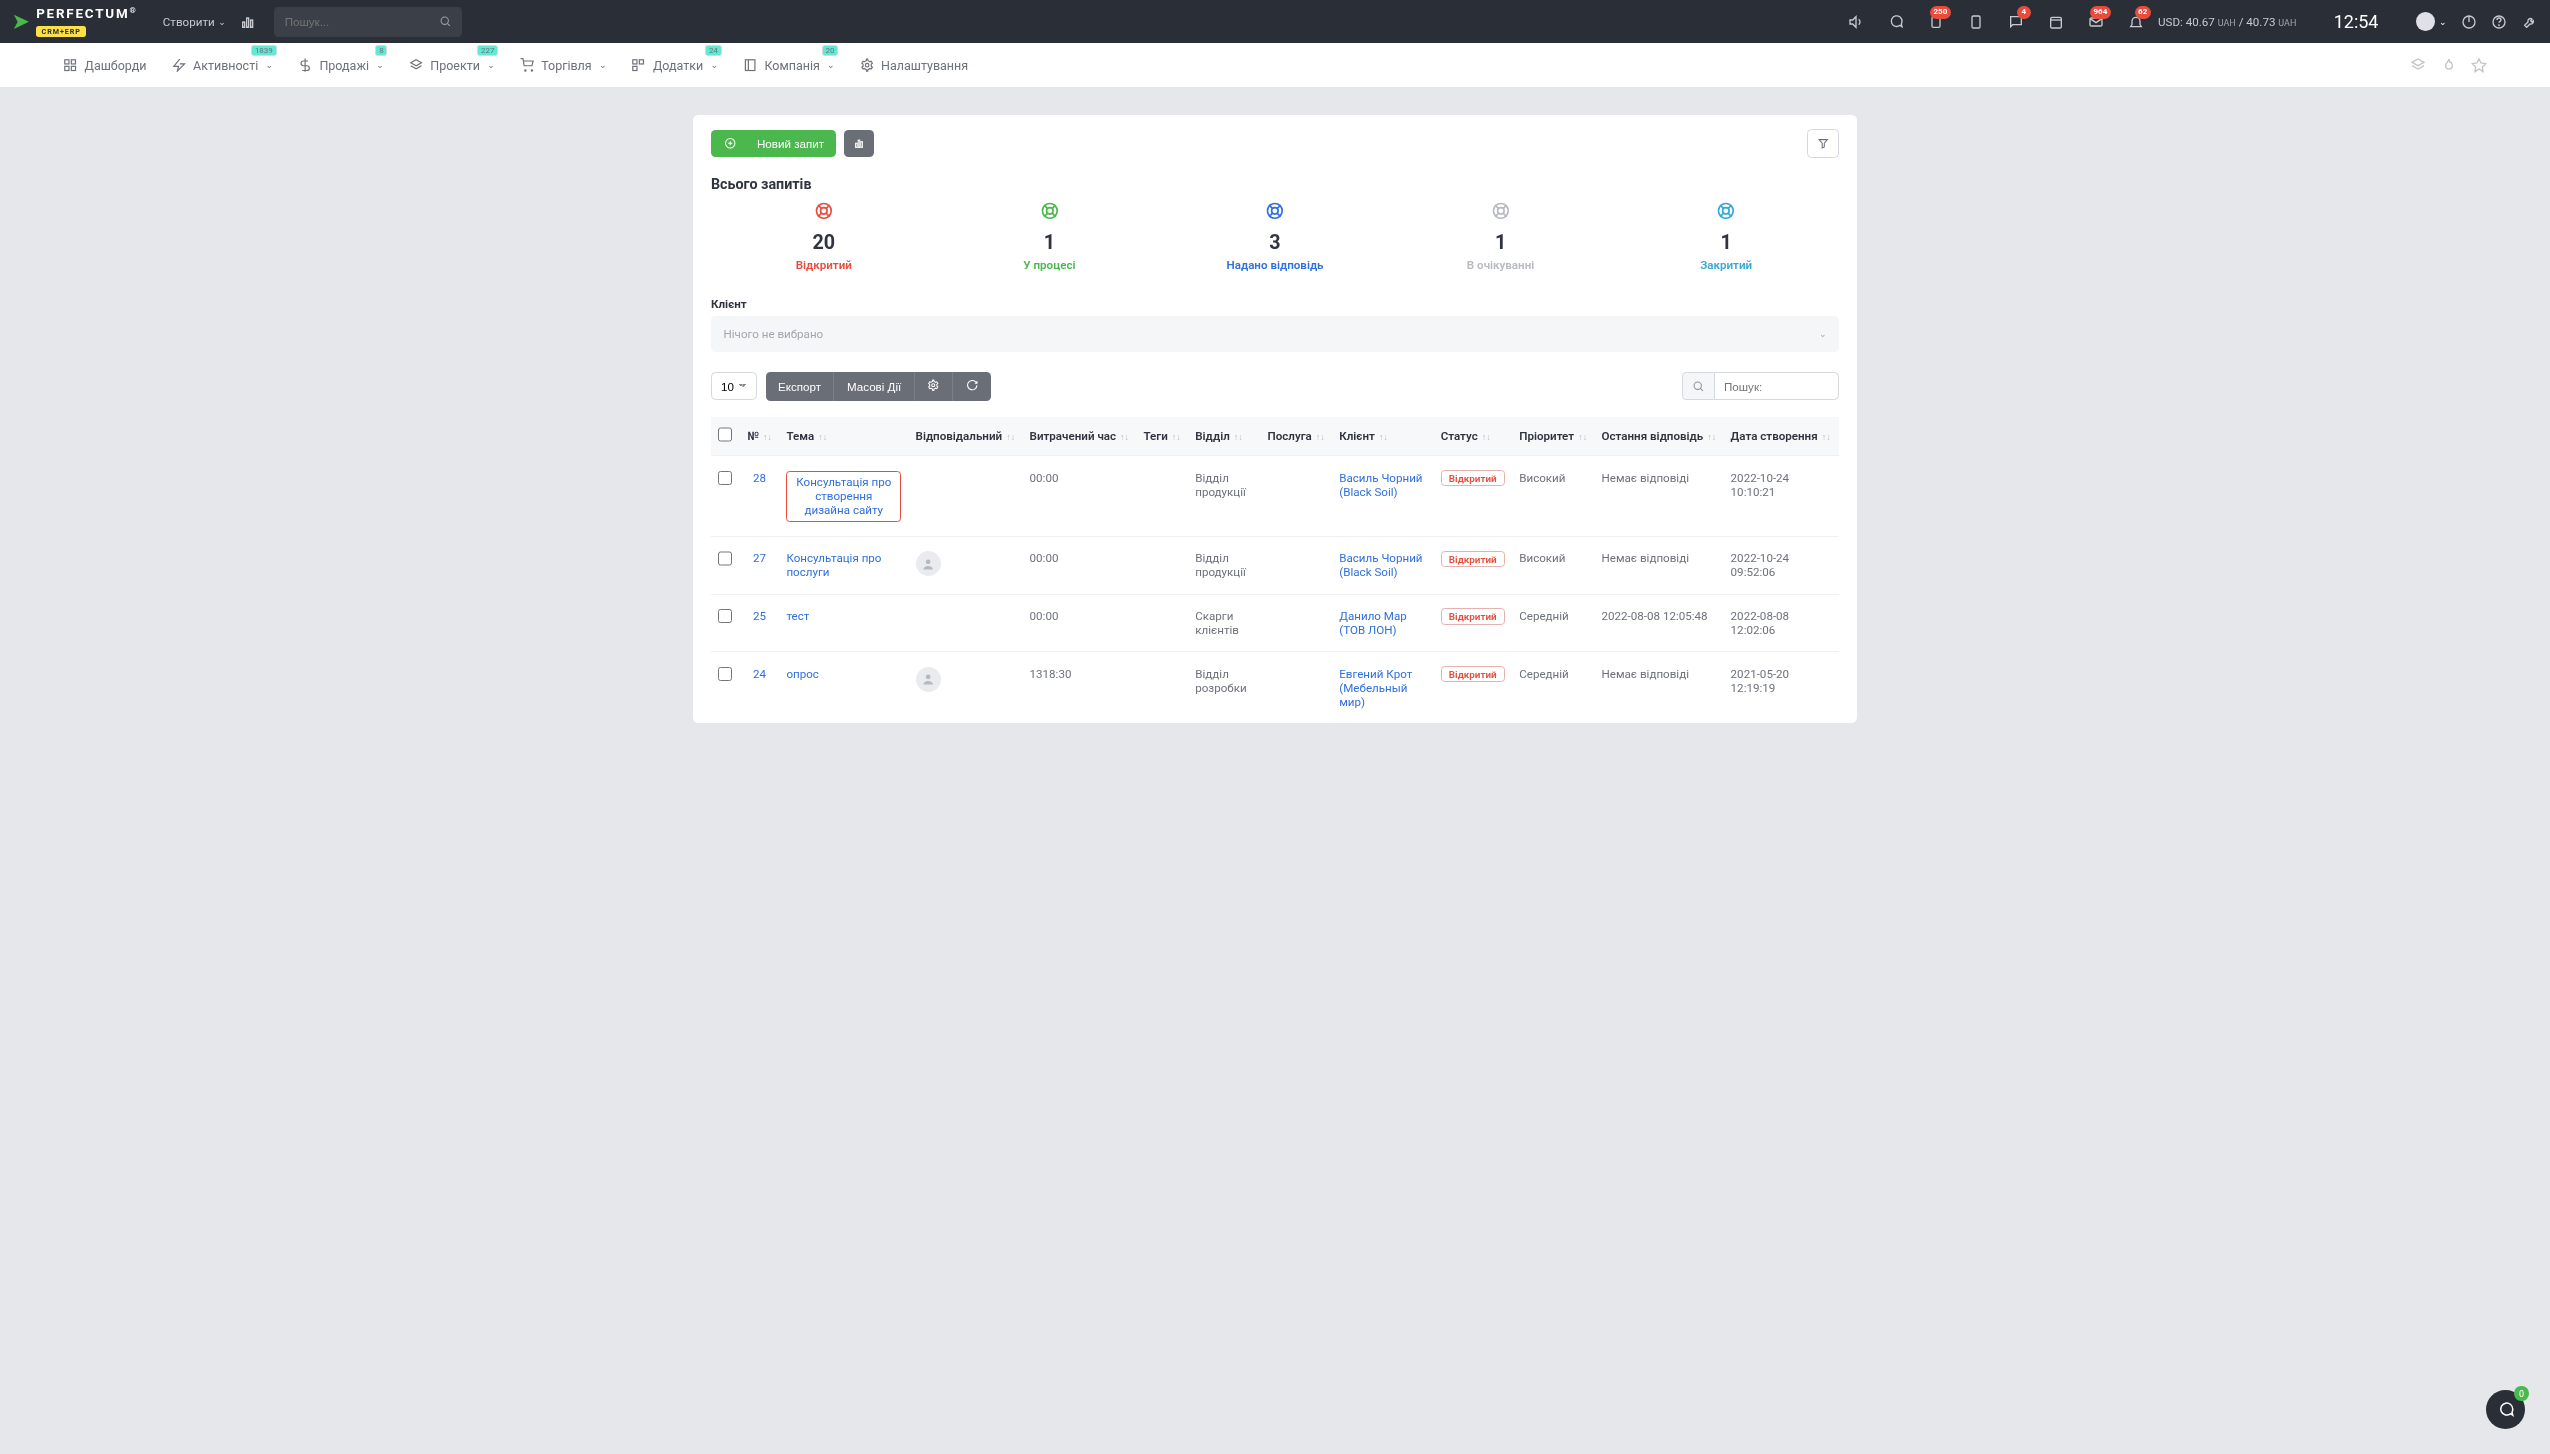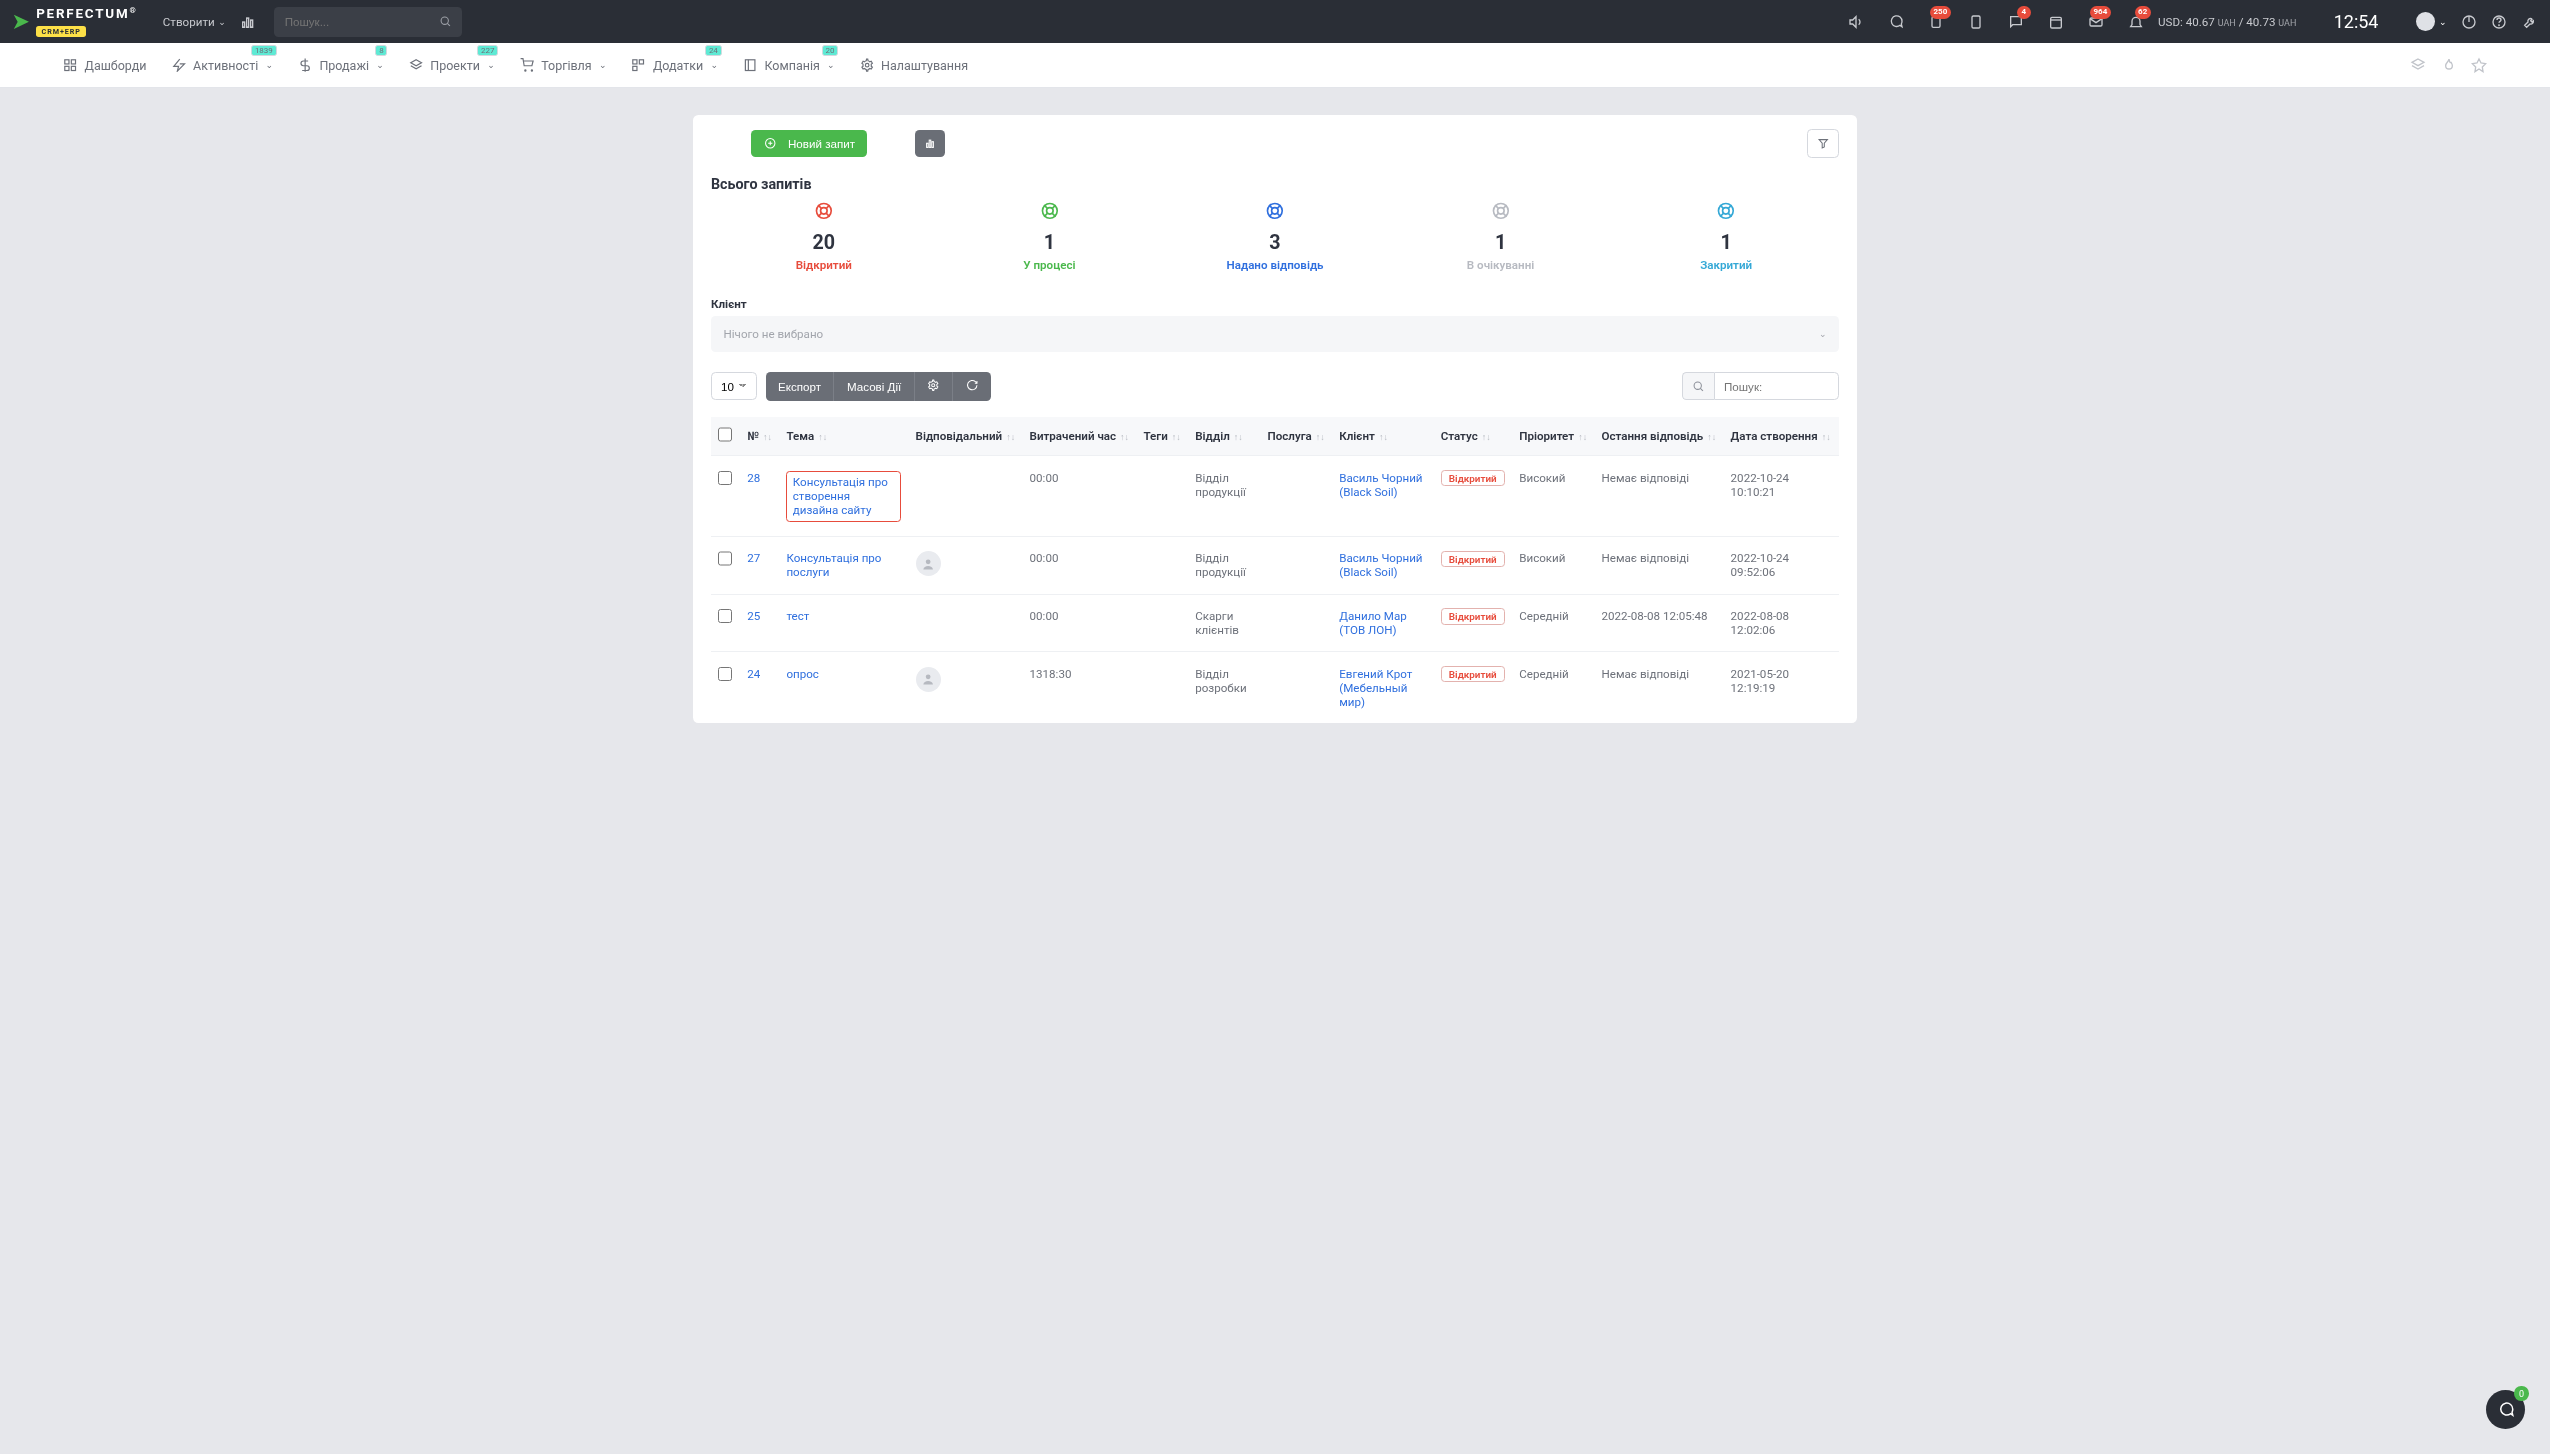--- a/index.html
+++ b/index.html
@@ -20,21 +20,21 @@
 .rate { font-size: 11.6px; color: #c8cacf; }
 .rate small { font-size: 9px; opacity: .75; }
 .avatar-circle { width: 19.7px; height: 19.7px; border-radius: 50%; background: #dfe1e6; }
 .subnav { background: #fff; height: 45px; display: flex; align-items: center; padding: 0 63px; gap: 21.5px; border-bottom: 0.9px solid #e3e5ea; }
 .subnav-item { display: flex; align-items: center; gap: 7.2px; color: #6d717a; font-size: 12.5px; cursor: pointer; position: relative; }
 .subnav-item svg { width: 14.3px; height: 14.3px; }
 .badge-sub { position: absolute; top: -12.5px; right: -3.6px; background: #5eead4; border: 0.9px solid #d5d8de; color: #6d717a; font-size: 8px; padding: 0 2.7px; border-radius: 2.7px; }
 .subnav-right { margin-left: auto; display: flex; gap: 14.3px; }
 .container { max-width: 1164px; margin: 27px auto; background: #fff; border-radius: 5.4px; padding: 14.3px 18px 0; }
 .toolbar { display: flex; align-items: center; gap: 7.2px; margin-bottom: 18px; }
-.btn { border: none; border-radius: 4.5px; padding: 7.2px 12.5px; font-size: 11.6px; cursor: pointer; display: inline-flex; align-items: center; gap: 12px; margin-left: 40px; }
+.btn { border: none; border-radius: 4.5px; padding: 7.2px 12.5px; font-size: 11.6px; cursor: pointer; display: inline-flex; align-items: center; gap: 21px; }
 .btn-green { background: #4ab84c; color: #fff; }
 .btn-grey { background: #6a6e76; color: #fff; padding: 7.2px 9px; }
 .btn-outline { background: #fff; border: 0.9px solid #d5d8de; color: #6d717a; padding: 7.2px 9px; margin-left: auto; }
 .section-title { font-size: 14.3px; font-weight: 700; color: #2f3440; margin: 18px 0 9px; }
 .stats { display: flex; text-align: center; margin-bottom: 25px; }
 .stat { flex: 1; }
 .stat-icon { width: 19.7px; height: 19.7px; margin: 0 auto 7.2px; }
 .stat-num { font-size: 19.7px; font-weight: 700; color: #2f3440; margin-bottom: 3.6px; }
 .stat-label { font-size: 11.6px; font-weight: 600; }
 .c-red { color: #e74c3c; }
@@ -49,21 +49,21 @@
 .grp { display: flex; border-radius: 4.5px; overflow: hidden; }
 .grp > * { background: #6a6e76; color: #fff; padding: 7.2px 12.5px; font-size: 11.6px; border: none; cursor: pointer; border-right: 0.9px solid #7b7f87; }
 .grp > *:last-child { border-right: none; }
 .search2 { margin-left: auto; display: flex; }
 .search2-btn { background: #f5f6f8; border: 0.9px solid #d5d8de; border-right: none; border-radius: 4.5px 0 0 4.5px; width: 32px; display: flex; align-items: center; justify-content: center; cursor: pointer; }
 .search2 input { border: 0.9px solid #d5d8de; border-radius: 0 4.5px 4.5px 0; padding: 6.3px 9px; font-size: 11.6px; outline: none; width: 125px; }
 table { width: 100%; border-collapse: collapse; }
 thead th { background: #f7f8fa; text-align: left; padding: 10.7px 7.2px; font-size: 11.6px; font-weight: 600; color: #2f3440; white-space: nowrap; }
 thead th .sort { color: #b7bac1; font-size: 9px; margin-left: 1.8px; }
 tbody td { padding: 14.3px 7.2px; font-size: 11.6px; color: #6d717a; vertical-align: top; border-top: 0.9px solid #eef0f3; }
-.link { color: #2f6fde; cursor: pointer; }
+.link { color: #2f6fde; cursor: pointer; text-align: center; }
 .highlight { border: 1.8px solid #e74c3c; border-radius: 3.6px; padding: 3.6px 5.4px; display: inline-block; }
 .status-badge { color: #e74c3c; border: 0.9px solid #e3b2ae; background: #fff; border-radius: 3.6px; padding: 1.8px 7.2px; font-size: 9.9px; font-weight: 600; }
 .chk { width: 14.3px; height: 14.3px; cursor: pointer; }
 .ava { width: 25px; height: 25px; border-radius: 50%; background: #e9ebef; display: inline-flex; align-items: center; justify-content: center; color: #b6b9c0; }
 .fab { position: fixed; bottom: 25px; right: 25px; width: 39px; height: 39px; border-radius: 50%; background: #2a2e36; color: #fff; display: flex; align-items: center; justify-content: center; cursor: pointer; }
 .fab-badge { position: absolute; top: -3.6px; right: -3.6px; background: #4ab84c; color: #fff; width: 14.3px; height: 14.3px; border-radius: 50%; font-size: 9px; display: flex; align-items: center; justify-content: center; }
 .chevron { font-size: 9px; }
 </style>
 </head>
 <body>

